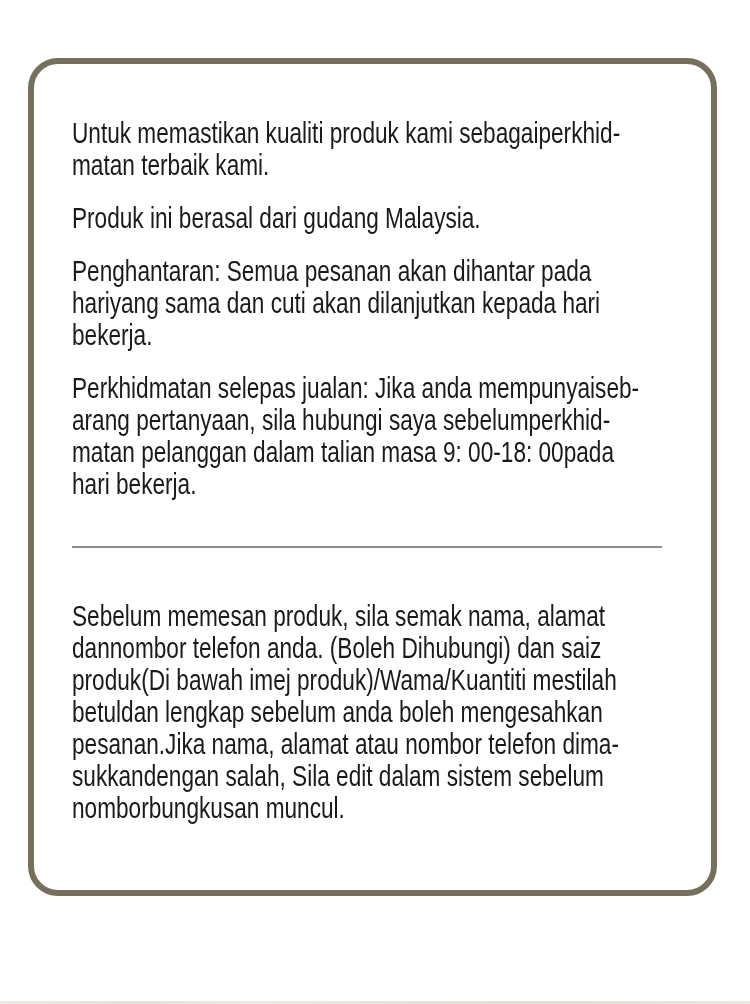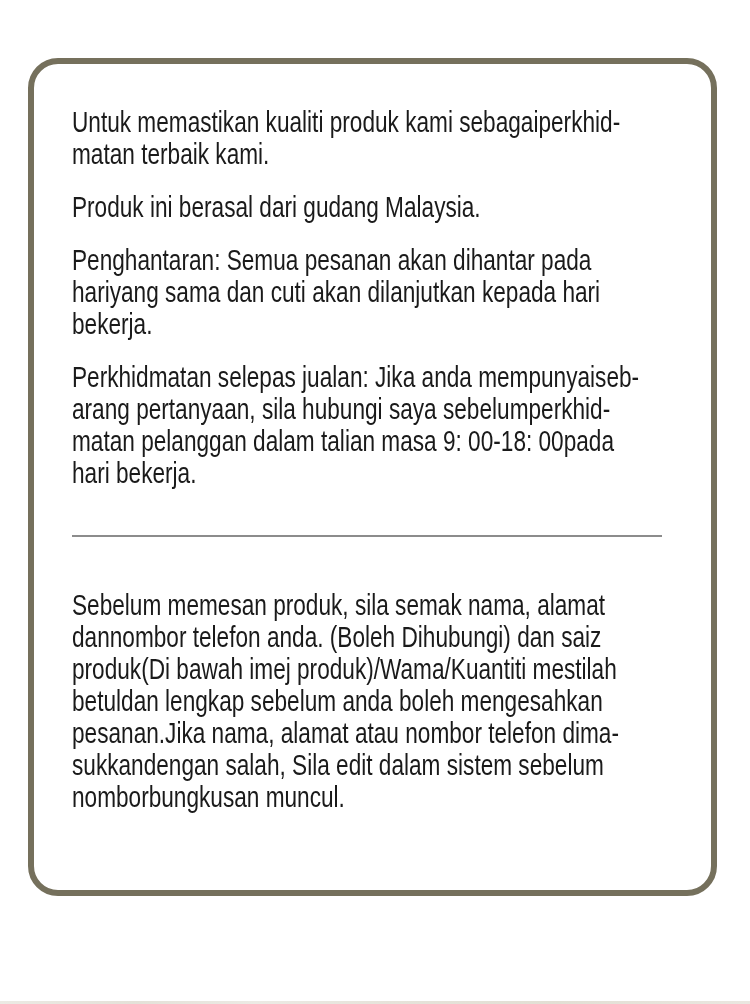--- a/index.html
+++ b/index.html
@@ -21,21 +21,21 @@
     width: 689px;
     height: 838px;
     box-sizing: border-box;
     border: 6px solid #75705c;
     border-radius: 30px;
     background: #ffffff;
   }
   .notice-content {
     position: absolute;
     left: 38px;
-    top: 0;
+    top: 11px;
     width: 620px;
     padding-top: 42px;
   }
   .para {
     margin: 0 0 21px 0;
     width: 900px;                 
     font-size: 29px;
     line-height: 32px;
     font-weight: 400;
     color: #1a1a1a;

